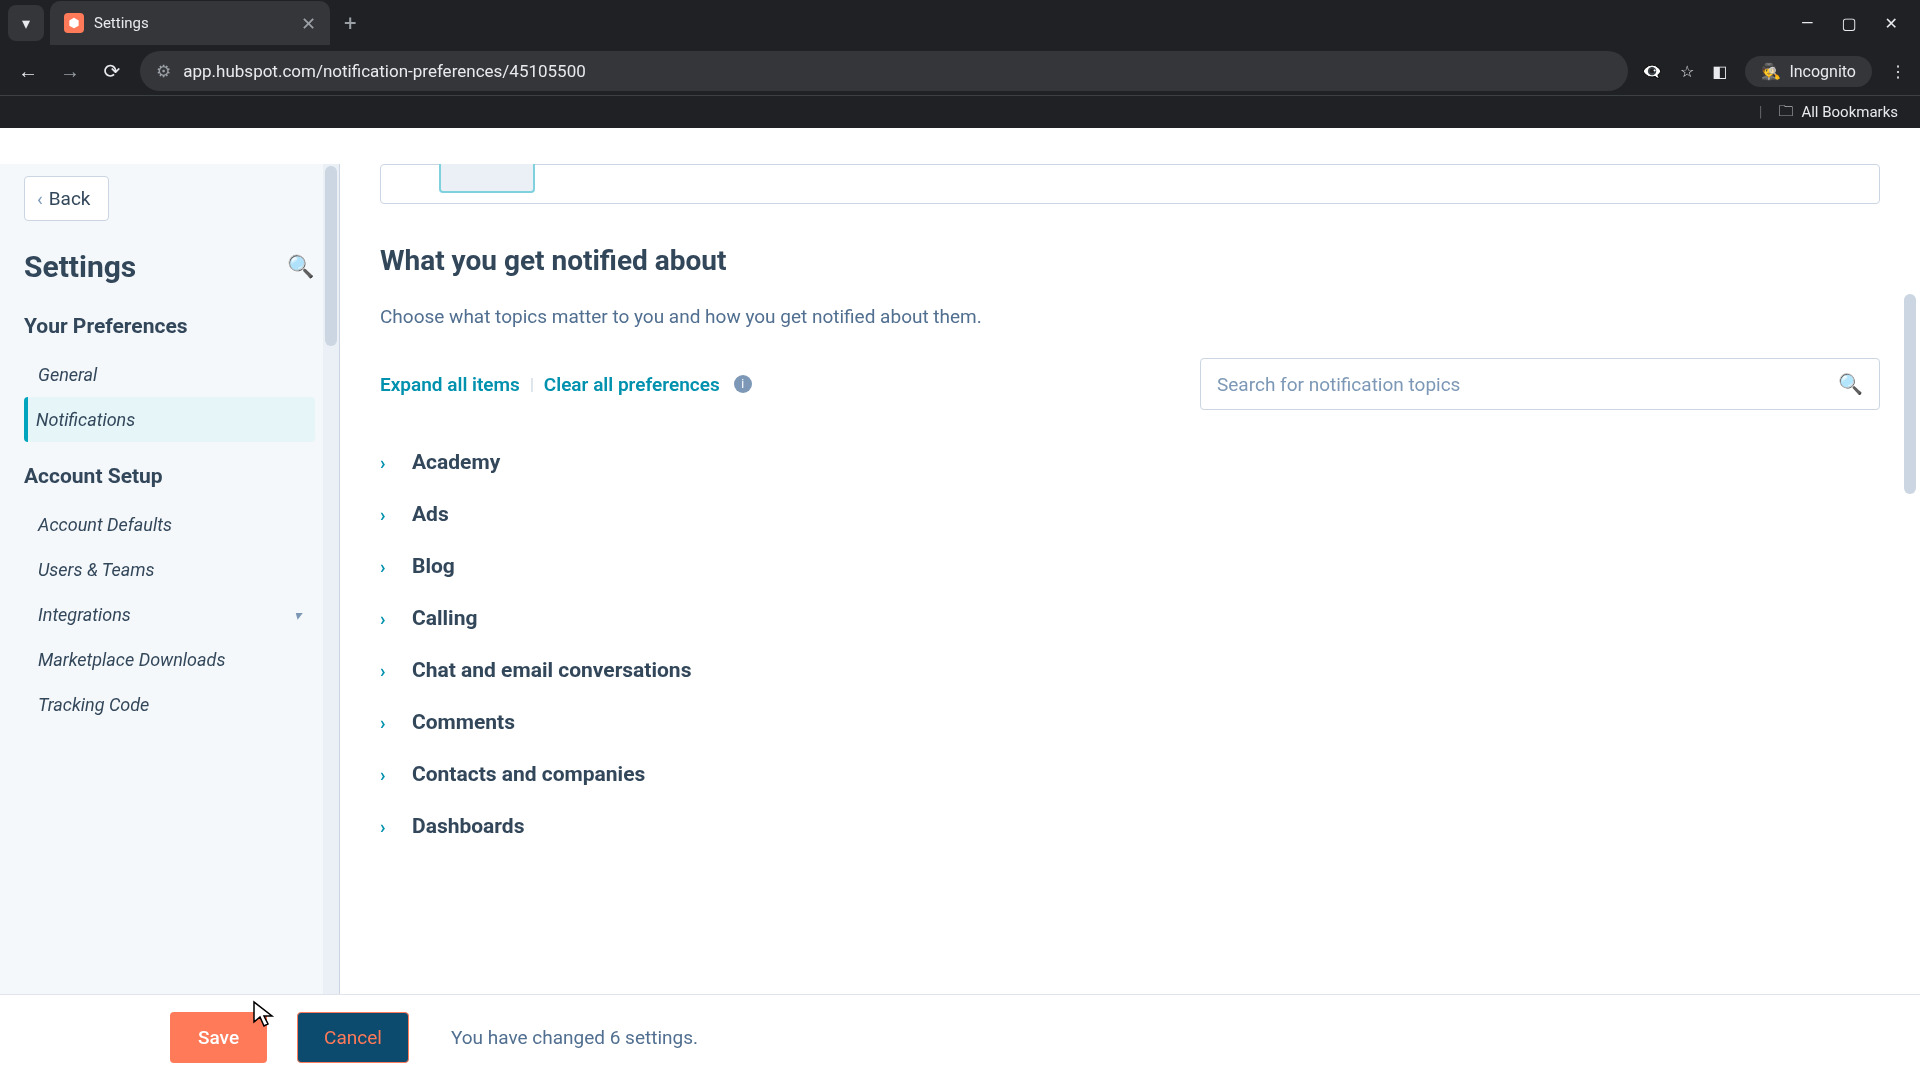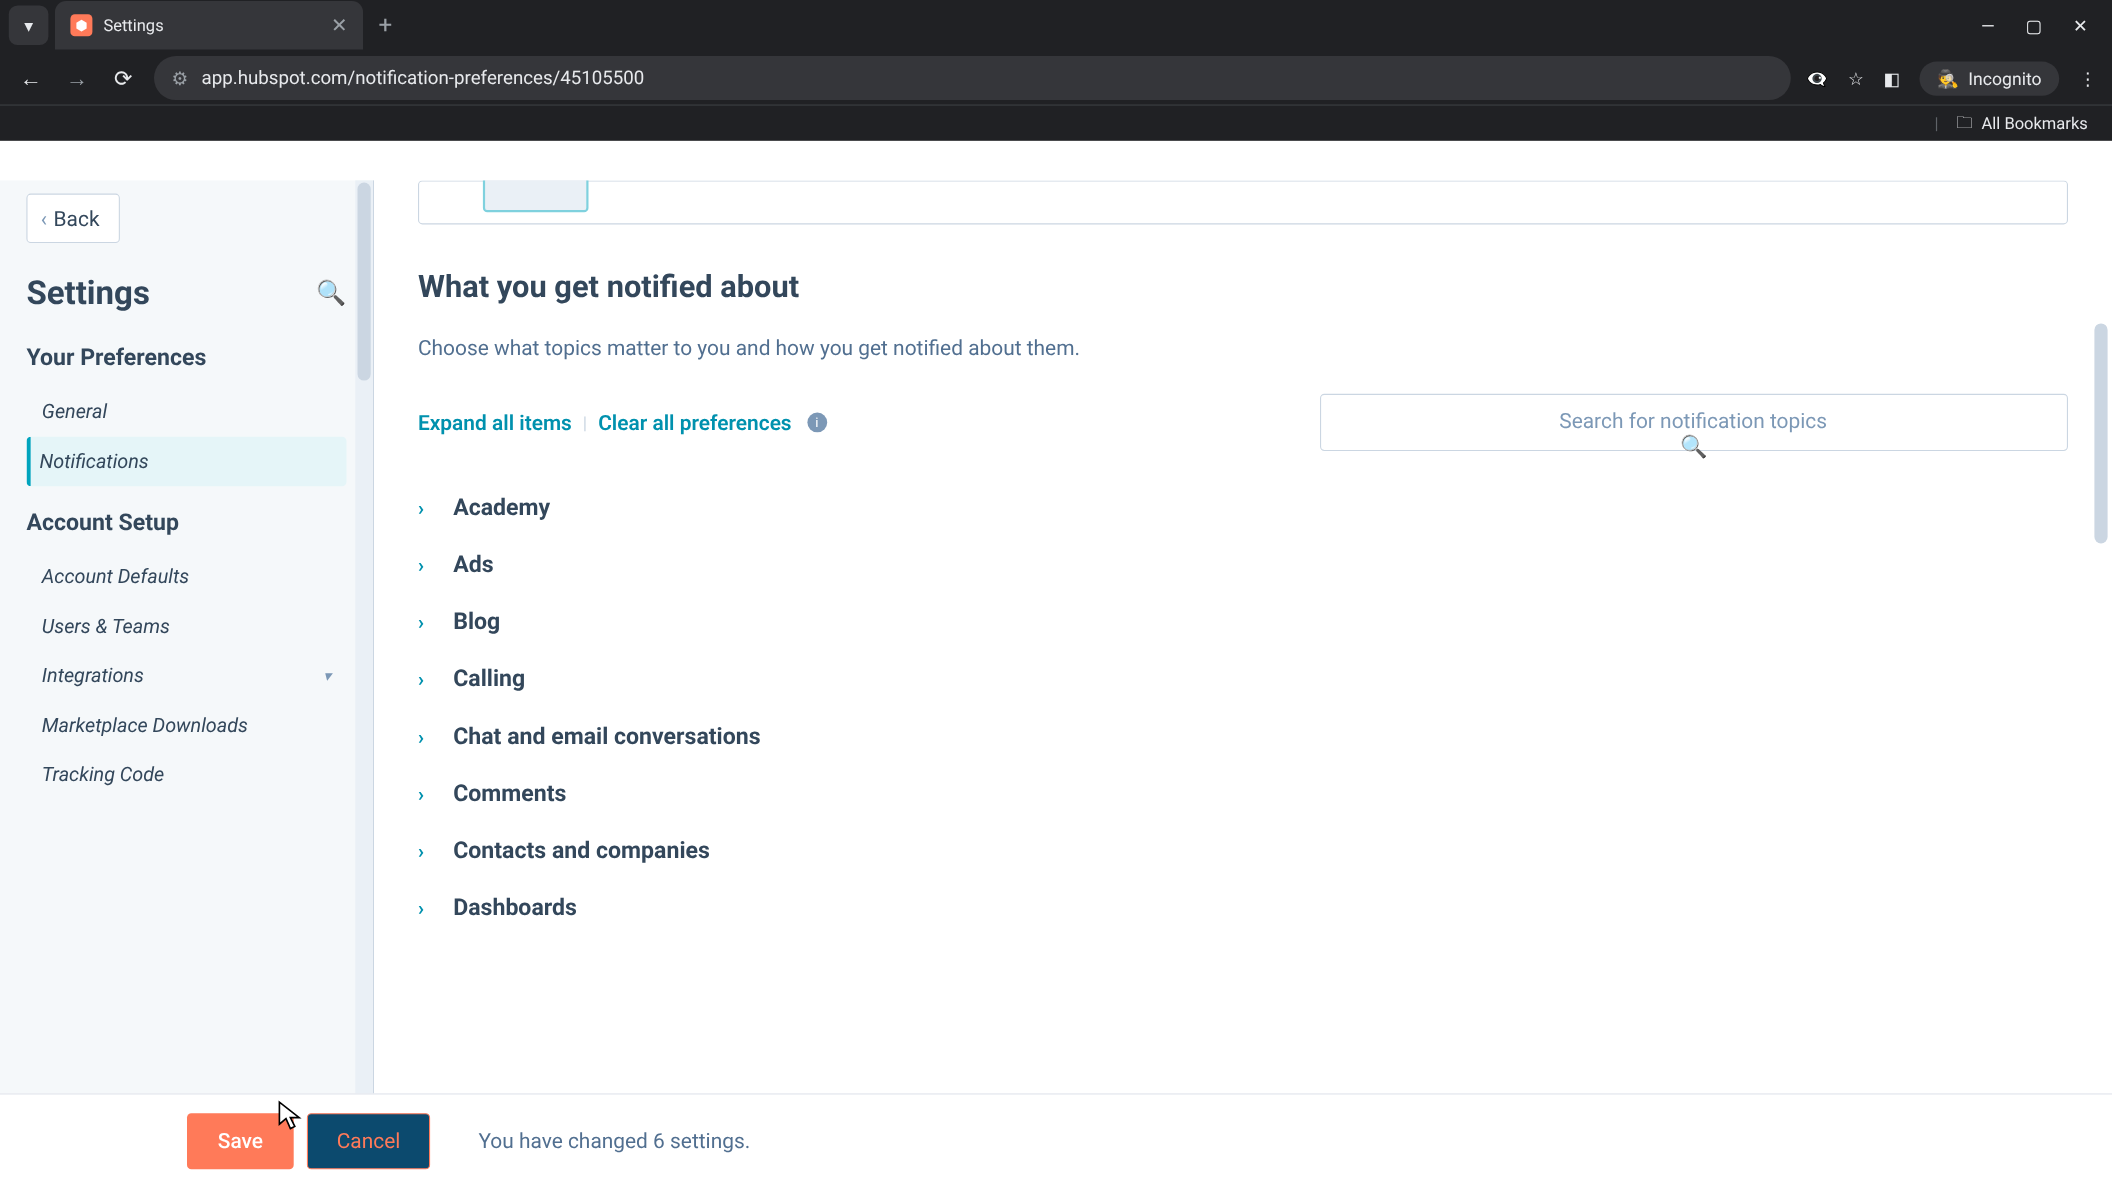--- a/index.html
+++ b/index.html
@@ -49,33 +49,33 @@
 .partial-chip { position:absolute; left:58px; top:-6px; width:96px; height:34px; border:2px solid #7fd1de; border-radius:0 0 4px 4px; background:#eaf0f6; }
 
 .content { padding: 40px 40px 120px 40px; }
 .h2 { font-size:28px; font-weight:700; color:#33475b; margin-bottom:28px; }
 .sub { font-size:19px; color:#516f90; margin-bottom:30px; }
 
 .controls-row { display:flex; align-items:center; gap:10px; margin-bottom:26px; }
 .link { color:#0091ae; font-size:19px; font-weight:600; }
 .divider { color:#cbd6e2; }
 .info-icon { width:18px; height:18px; border-radius:50%; background:#7c98b6; color:#fff; font-size:12px; display:inline-flex; align-items:center; justify-content:center; margin-left:4px; }
-.search-box { margin-left:auto; width:680px; border:1px solid #cbd6e2; border-radius:4px; height:52px; display:flex; align-items:center; padding:12px 16px;flex-direction:column; }
+.search-box { margin-left:auto; width:680px; border:1px solid #cbd6e2; border-radius:4px; height:52px; display:flex; align-items:center; padding:12px 16px; }
 .search-box input { border:none; outline:none; flex:1; font-size:19px; color:#33475b; background:transparent; }
 .search-box input::placeholder { color:#7c98b6; }
 .search-box .mag { color:#0091ae; font-size:20px; }
 
 .topic { display:flex; align-items:center; gap:16px; padding:14px 0; }
 .topic .arrow { color:#0091ae; font-size:18px; font-weight:700; width:16px; }
 .topic .label { font-size:21px; font-weight:700; color:#33475b; }
 
-.footer { position:absolute; left:0; right:0; bottom:0; height:86px; background:#fff; border-top:1px solid #dfe3eb; display:flex; align-items:center; padding:0 170px 0 170px; gap:12px; }
+.footer { position:absolute; left:0; right:0; bottom:0; height:86px; background:#fff; border-top:1px solid #dfe3eb; display:flex; align-items:center; padding:0 170px 0 170px; gap:30px; }
 .btn-save { background:#ff7a59; color:#fff; border:none; border-radius:4px; padding:14px 28px; font-size:19px; font-weight:500; }
 .btn-cancel { background:#0c4a6e; color:#ff7a59; border:1px solid #ff7a59; border-radius:4px; padding:13px 26px; font-size:19px; font-weight:400; }
-.changed { color:#516f90; font-size:19px; margin-left:32px; }
+.changed { color:#516f90; font-size:19px; margin-left:12px; }
 
 .cursor { position:absolute; left:252px; bottom:50px; width:24px; height:30px; pointer-events:none; }
 .cursor svg { width:24px; height:30px; }
 
 .side-scroll-btn { position:absolute; right:1px; bottom:6px; color:#7c98b6; font-size:12px; }
 </style>
 </head>
 <body>
 
 <div class="browser-chrome">

